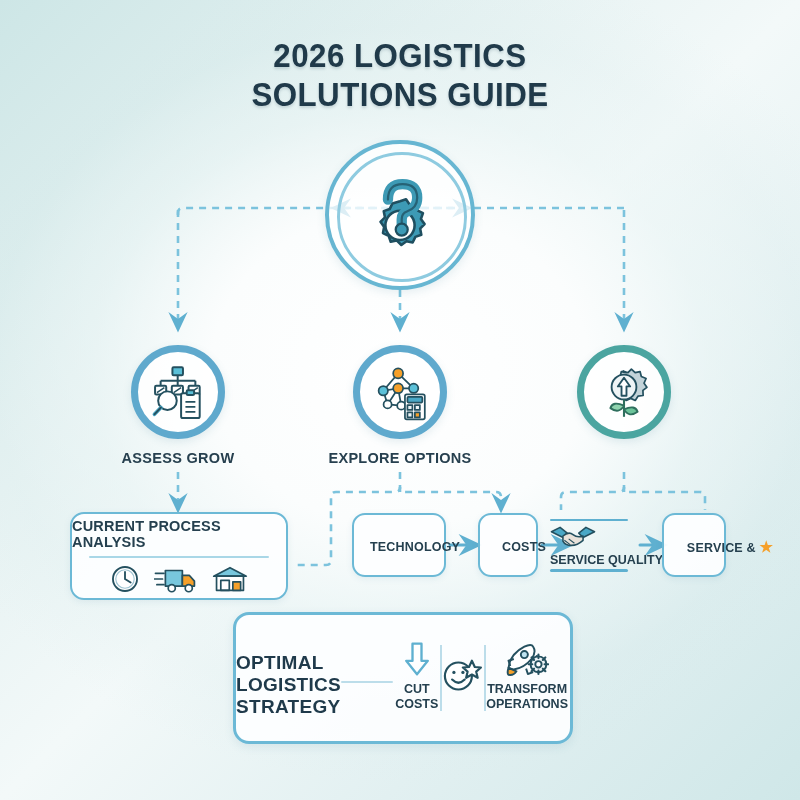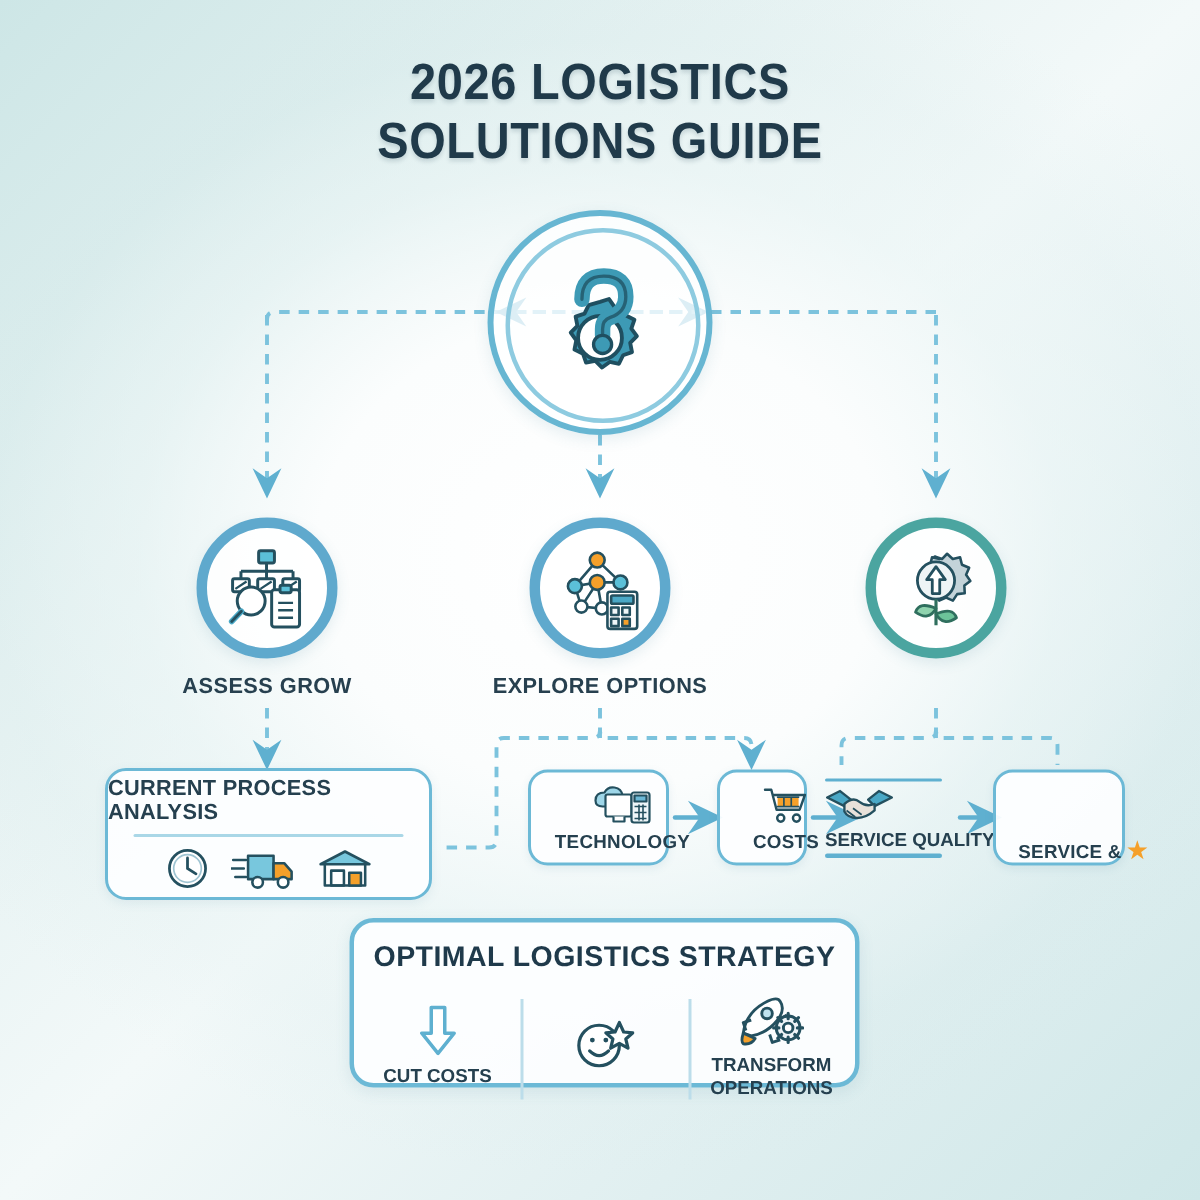--- a/index.html
+++ b/index.html
@@ -72,47 +72,47 @@
   #boxCPA{left:70px;top:512px;width:218px;height:88px;justify-content:center;}
   #boxCPA .box-title{font-size:14.5px;margin-top:2px;}
   #boxCPA .hr{width:180px;margin:6px 0 4px;}
   #boxCPA .icons{display:flex;gap:12px;align-items:flex-end;}
 
   
   .chip{
     position:absolute;box-sizing:border-box;
     border:2.5px solid #6cb9d6;border-radius:13px;
     background:rgba(253,254,255,0.94);
-    display:flex;flex-direction:column;align-items:center;justify-content:center;
+    display:flex;flex-direction:row;align-items:center;justify-content:center;
     box-shadow:0 2px 6px rgba(70,130,160,0.10);
     padding-left:32px;
   }
   .chip .lbl{
     color:#25404f;font-weight:bold;font-size:12.5px;letter-spacing:0.2px;
     font-family:"Liberation Sans Narrow","Liberation Sans",sans-serif;
     margin-top:3px;white-space:nowrap;
   }
   #chipTech{left:352px;top:513px;width:94px;height:64px;}
   #chipCost{left:478px;top:513px;width:60px;height:64px;}
-  #chipSvcStar{left:662px;top:513px;width:88px;height:64px;gap:40px;}
+  #chipSvcStar{left:662px;top:513px;width:64px;height:64px;gap:40px;}
 
   
   #itemSQ{position:absolute;left:550px;top:513px;width:98px;height:64px;
     display:flex;flex-direction:column;align-items:flex-start;justify-content:center;}
   #itemSQ .rule{width:78px;height:2.5px;background:#5fb0d0;border-radius:2px;}
   #itemSQ .lbl{color:#25404f;font-weight:bold;font-size:12.5px;white-space:nowrap;
     font-family:"Liberation Sans Narrow","Liberation Sans",sans-serif;margin:2px 0;}
 
   
   #panel{
-    position:absolute;left:233px;top:612px;width:340px;height:113px;
+    position:absolute;left:233px;top:612px;width:340px;height:132px;
     box-sizing:border-box;border:3px solid #6cb9d6;border-radius:16px;
     background:rgba(253,254,255,0.93);
     box-shadow:0 3px 10px rgba(70,130,160,0.12);
-    display:flex;flex-direction:column;align-items:center;
+    display:flex;align-items:center;
   }
   #panel .ptitle{
     margin-top:13px;color:#1f3a4b;font-weight:bold;font-size:19px;letter-spacing:0.3px;
     font-family:"Liberation Sans Narrow","Liberation Sans",sans-serif;
   }
   #panel .phr{width:296px;height:2px;background:#bcddea;margin-top:8px;border-radius:2px;}
   #panel .cols{display:flex;flex:1;width:100%;align-items:stretch;}
   #panel .col{
     flex:1;display:flex;flex-direction:column;align-items:center;justify-content:center;
     padding:4px 2px 8px;position:relative;

